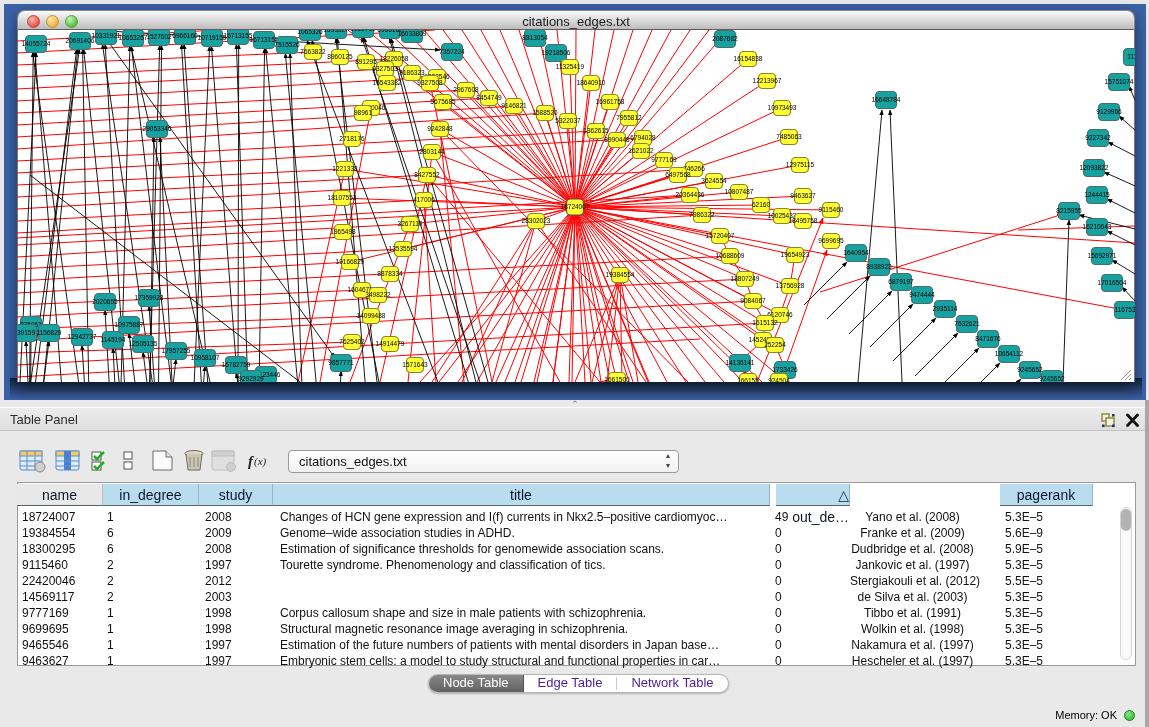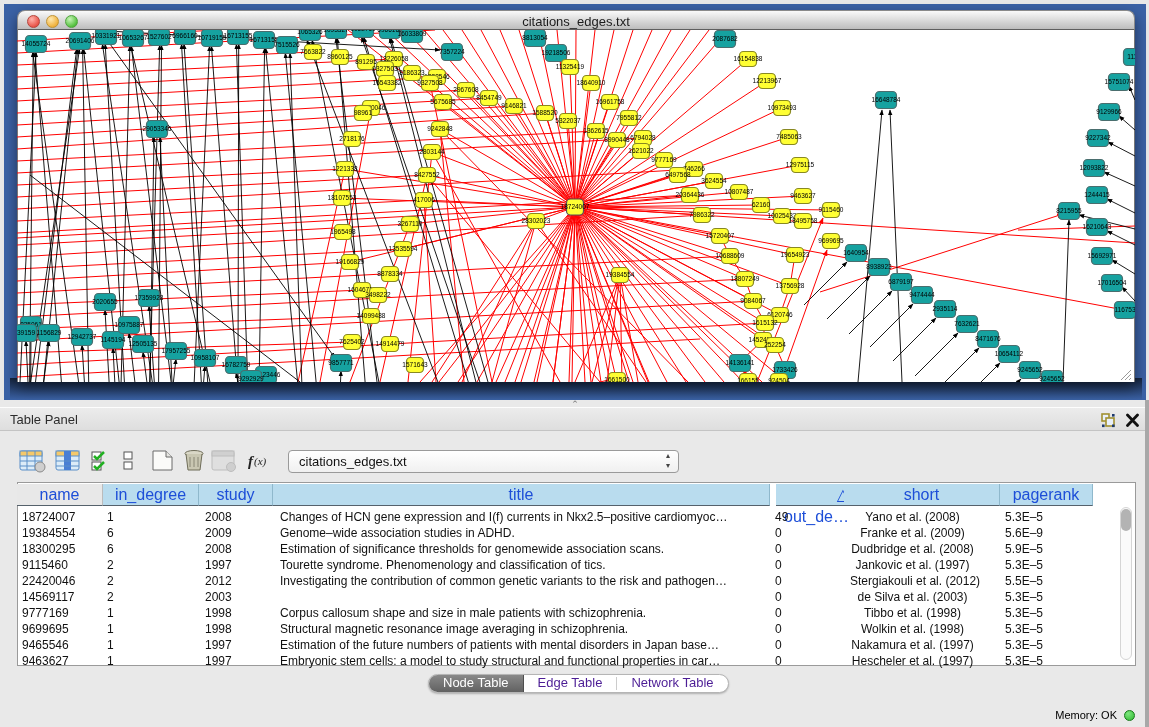--- a/index.html
+++ b/index.html
@@ -13,21 +13,21 @@
 #tp{position:absolute;left:0;top:400px;width:1149px;height:327px;background:#e9e9e9}
 #tpbar{position:absolute;left:0;top:7px;width:1149px;height:24px;background:linear-gradient(#ececec,#dedede);border-top:1px solid #fdfdfd;border-bottom:1px solid #c4c4c4}
 #tpbar span{position:absolute;left:10px;top:4px;font-size:13px;color:#2d2d2d}
 #grip{position:absolute;left:567px;top:0px;width:16px;height:6px;color:#777;font-size:9px;text-align:center;line-height:6px}
 #flicon{position:absolute;right:33px;top:5px;width:15px;height:15px}
 #xicon{position:absolute;right:10px;top:5px;width:13px;height:14px}
 #toolbar{position:absolute;left:0;top:0;width:0;height:0}
 #combo{position:absolute;left:288px;top:450px;width:391px;height:23px;background:linear-gradient(#fff,#f0f0f0);border:1px solid #9a9a9a;border-radius:4px;font-size:13px;color:#111;line-height:21px;padding-left:10px}
 #combo .arr{position:absolute;right:8px;top:0;font-size:8px;color:#444;line-height:10px}
 #tablewrap{position:absolute;left:17px;top:482px;width:1119px;height:184px;background:#fff;border:1px solid #9a9a9a}
-.th{position:absolute;top:484px;height:22px;background:#b9dcee;border-right:1px solid #8fb8cc;font-size:16px;color:#1d4ed8;text-align:center;line-height:22px;border-bottom:1px solid #55616b}
+.th{position:absolute;top:484px;height:22px;background:#b9dcee;border-right:1px solid #8fb8cc;font-size:14px;color:#0f172a;text-align:center;line-height:22px;border-bottom:1px solid #55616b}
 .trow{position:absolute;left:17px;width:1100px;height:16px;font-size:12px;color:#111;white-space:nowrap}
 .trow span{position:absolute;top:1px}
 .c0{left:5px}.c1{left:90px}.c2{left:188px}.c3{left:263px}.c4{left:758px}.c5{left:833px;width:125px;text-align:center}.c6{left:988px}
 #vsb{position:absolute;left:1120px;top:507px;width:12px;height:153px;background:#fafafa;border:1px solid #d5d5d5;border-radius:6px}
 #vsbthumb{position:absolute;left:1121px;top:509px;width:10px;height:22px;background:#b3b3b3;border-radius:5px}
 #tabs{position:absolute;left:428px;top:674px;height:19px;border:1px solid #b5b5b5;border-radius:10px;background:#fff;box-shadow:0 1px 2px rgba(0,0,0,.25);font-size:13px;display:flex;align-items:center;overflow:hidden}
 #tabs .seg{padding:0 14px;height:19px;line-height:18px;color:#4c1d95}
 #tabs .sel{background:linear-gradient(#8b8b8b,#5f5f5f);color:#fff;border-right:1px solid #4e4e4e}
 #tabs .sep{width:1px;height:13px;background:#ccc}
 #memory{position:absolute;right:32px;top:709px;font-size:11px;color:#000}
@@ -641,21 +641,20 @@
      <text x="238" y="15" font-size="11" font-style="italic" font-family="Liberation Serif,serif" fill="#222">(x)</text>
    </svg>
    <div id="combo">citations_edges.txt<span class="arr">▴<br>▾</span></div>
  </div>
  <div id="tablewrap"></div>
  <div class="th" style="left:17px;width:86px;background:#e8e8e8;border-right:1px solid #bbb">name</div>
  <div class="th" style="left:103px;width:96px">in_degree</div>
  <div class="th" style="left:199px;width:74px">study</div>
  <div class="th" style="left:273px;width:497px">title</div>
  <div class="th" style="left:776px;width:74px;text-align:right;padding-left:6px">△ out_de…</div>
- <div class="th" style="left:844px;width:156px">short</div>
  <div class="th" style="left:1000px;width:93px">pagerank</div>
  <div class="trow" style="top:509px">
       <span class="c0">18724007</span>
       <span class="c1">1</span>
       <span class="c2">2008</span>
       <span class="c3">Changes of HCN gene expression and I(f) currents in Nkx2.5–positive cardiomyoc…</span>
       <span class="c4">49</span>
       <span class="c5">Yano et al. (2008)</span>
       <span class="c6">5.3E–5</span>
     </div>
@@ -683,40 +682,39 @@
       <span class="c2">1997</span>
       <span class="c3">Tourette syndrome. Phenomenology and classification of tics.</span>
       <span class="c4">0</span>
       <span class="c5">Jankovic et al. (1997)</span>
       <span class="c6">5.3E–5</span>
     </div>
     <div class="trow" style="top:573px">
       <span class="c0">22420046</span>
       <span class="c1">2</span>
       <span class="c2">2012</span>
-      <span class="c3">Investigating the contribution of common genetic variants to the risk and pathogen…</span>
       <span class="c4">0</span>
       <span class="c5">Stergiakouli et al. (2012)</span>
       <span class="c6">5.5E–5</span>
     </div>
     <div class="trow" style="top:589px">
       <span class="c0">14569117</span>
       <span class="c1">2</span>
       <span class="c2">2003</span>
       <span class="c4">0</span>
       <span class="c5">de Silva et al. (2003)</span>
       <span class="c6">5.3E–5</span>
     </div>
     <div class="trow" style="top:605px">
       <span class="c0">9777169</span>
       <span class="c1">1</span>
       <span class="c2">1998</span>
       <span class="c3">Corpus callosum shape and size in male patients with schizophrenia.</span>
       <span class="c4">0</span>
-      <span class="c5">Tibbo et al. (1998)</span>
+      <span class="c5">Tibbo et al. (1991)</span>
       <span class="c6">5.3E–5</span>
     </div>
     <div class="trow" style="top:621px">
       <span class="c0">9699695</span>
       <span class="c1">1</span>
       <span class="c2">1998</span>
       <span class="c3">Structural magnetic resonance image averaging in schizophrenia.</span>
       <span class="c4">0</span>
       <span class="c5">Wolkin et al. (1998)</span>
       <span class="c6">5.3E–5</span>

